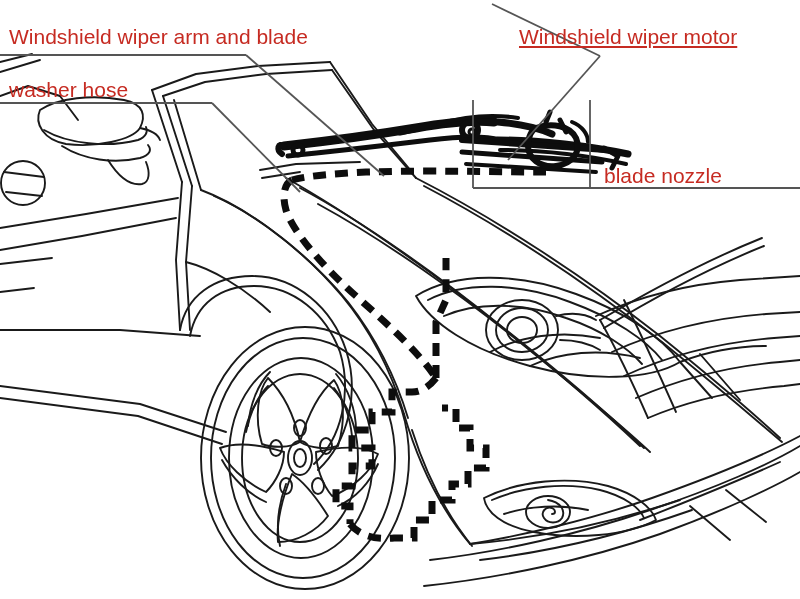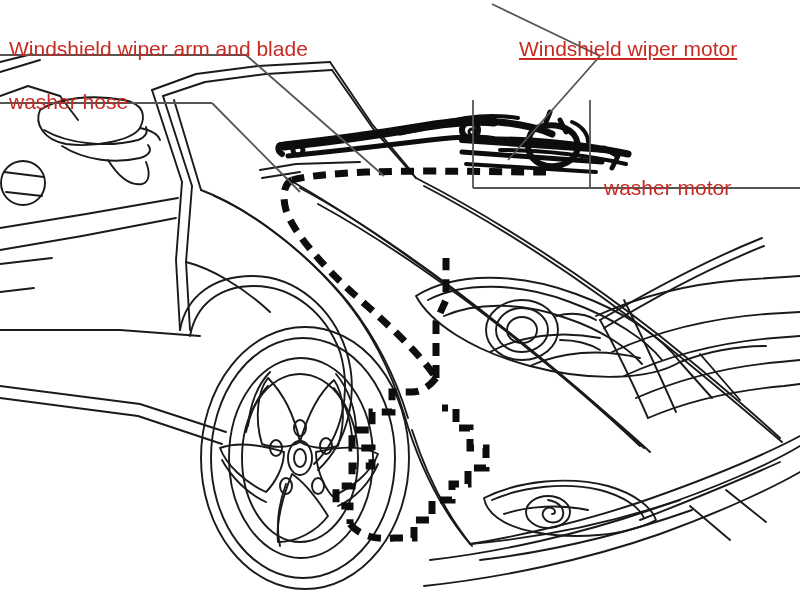--- a/index.html
+++ b/index.html
@@ -1,20 +1,20 @@
 <!DOCTYPE html>
 <html><head>
 <meta charset="utf-8">
 <style>
   html,body{margin:0;padding:0;background:#ffffff;}
   body{width:800px;height:599px;font-family:"Liberation Sans",sans-serif;overflow:hidden;}
   #stage{position:relative;width:800px;height:599px;background:#ffffff;}
   #stage svg{position:absolute;left:0;top:0;width:800px;height:599px;}
   .lbl{position:absolute;white-space:nowrap;font-family:"Liberation Sans",sans-serif;
-       font-size:21px;line-height:21px;letter-spacing:0px;margin-top:12px;}
+       font-size:21px;line-height:21px;letter-spacing:0px;}
   #lbl-arm{left:9px;  top:26px;}
   #lbl-hose{left:9px; top:79px;}
   #lbl-motor{left:519px;top:26px;text-decoration:underline;}
   #lbl-nozzle{left:604px;top:165px;}
 </style>
 </head>
 <body>
 
 <div id="stage">
 
@@ -208,15 +208,15 @@
     </g>
 
   </svg>
 
   <div class="lbl" id="lbl-arm" style="color:#c62b22">Windshield wiper arm and blade</div>
 
   <div class="lbl" id="lbl-hose" style="color:#c62b22">washer hose</div>
 
   <div class="lbl" id="lbl-motor" style="color:#c62b22">Windshield wiper motor</div>
 
-  <div class="lbl" id="lbl-nozzle" style="color:#c62b22">washer motor</div>
+  <div class="lbl" id="lbl-nozzle" style="color:#c62b22">blade nozzle</div>
 
 </div>
 
 </body></html>

